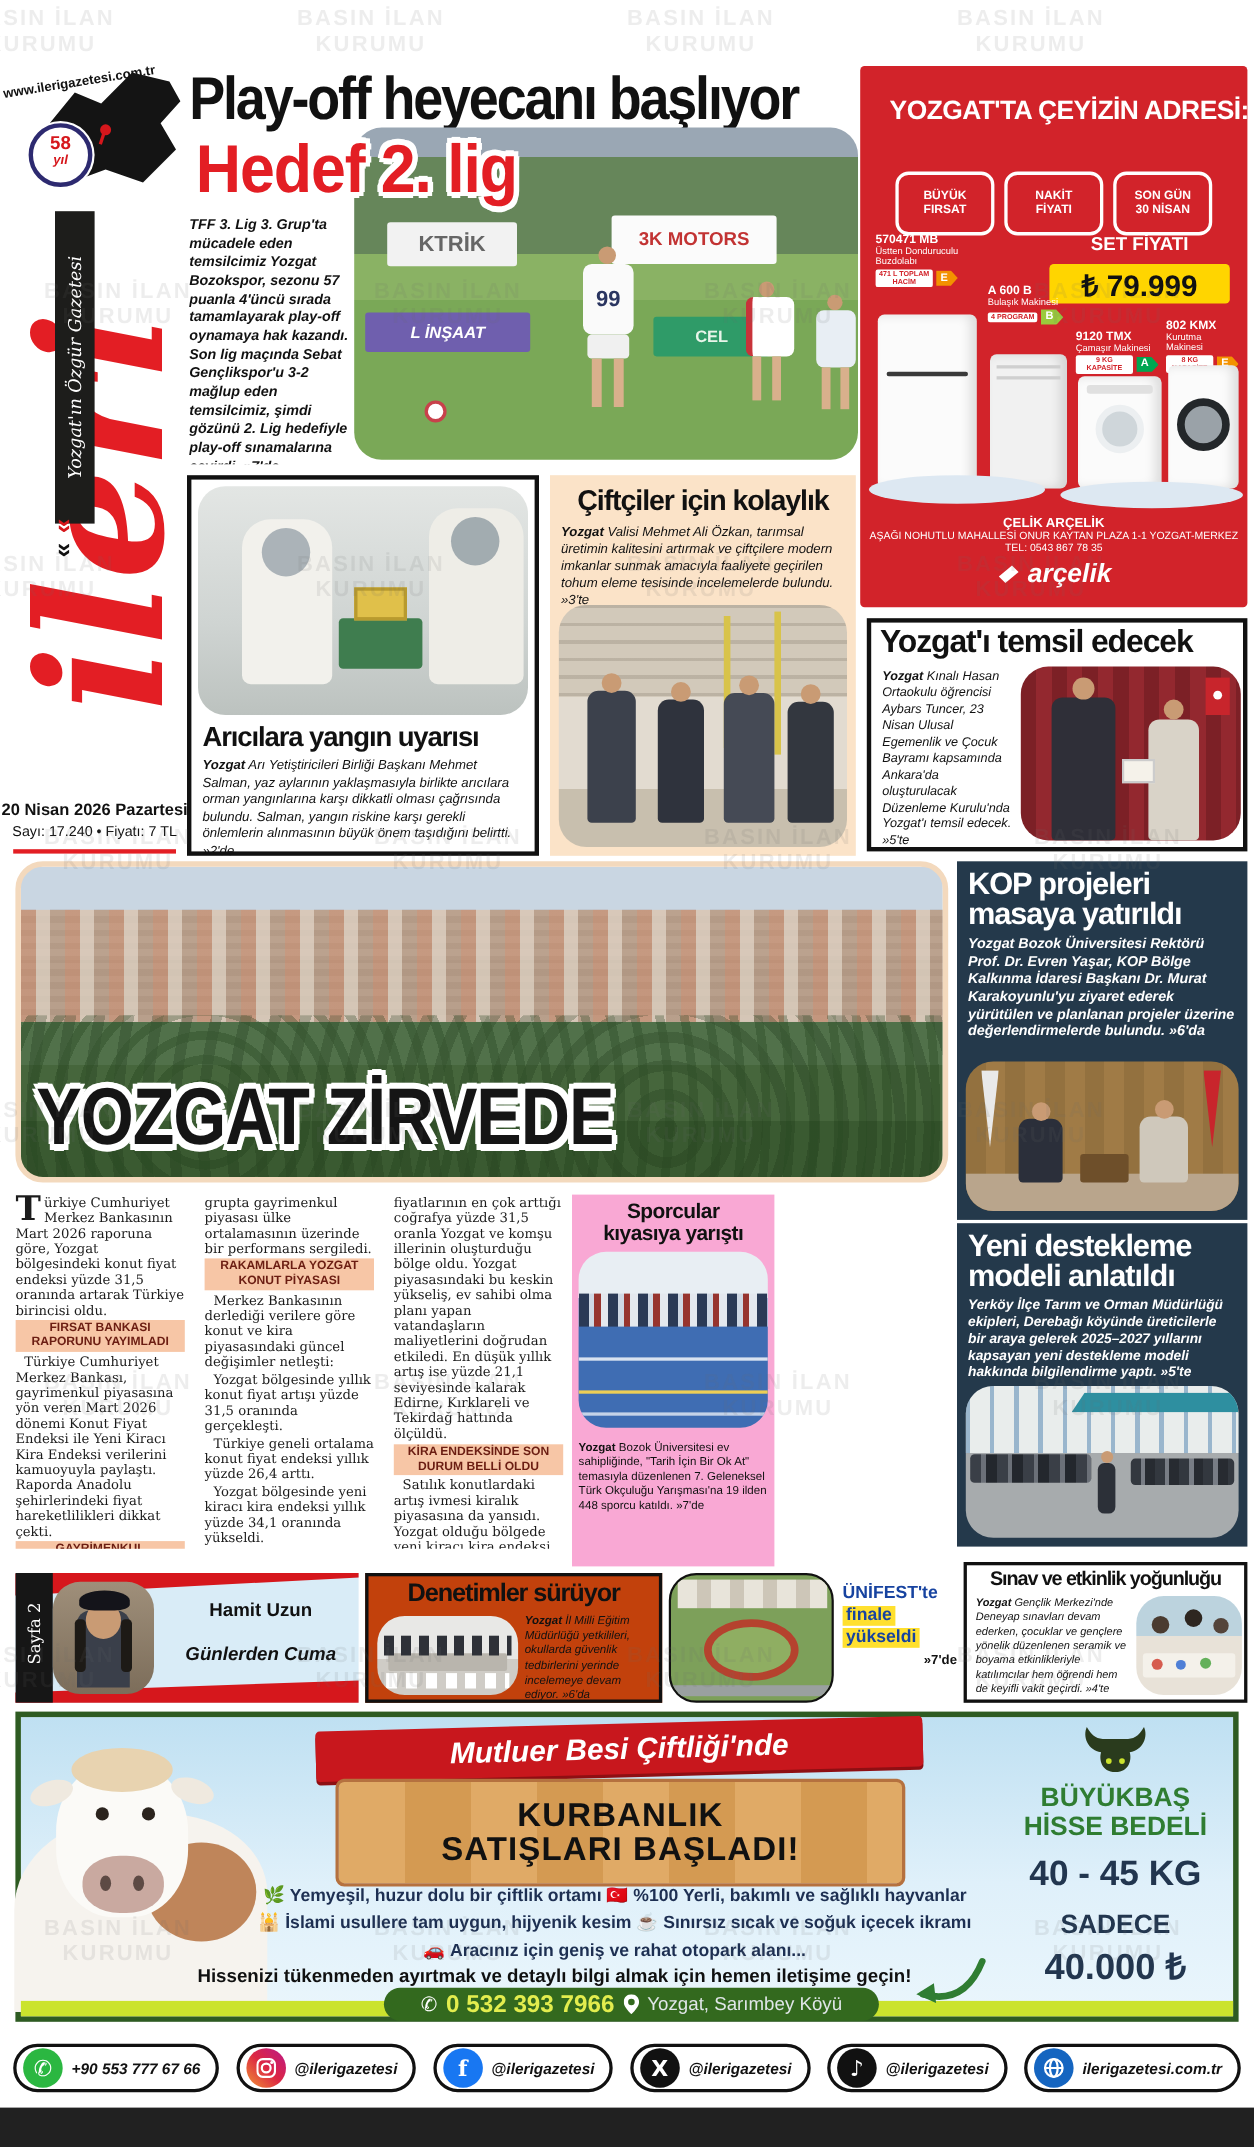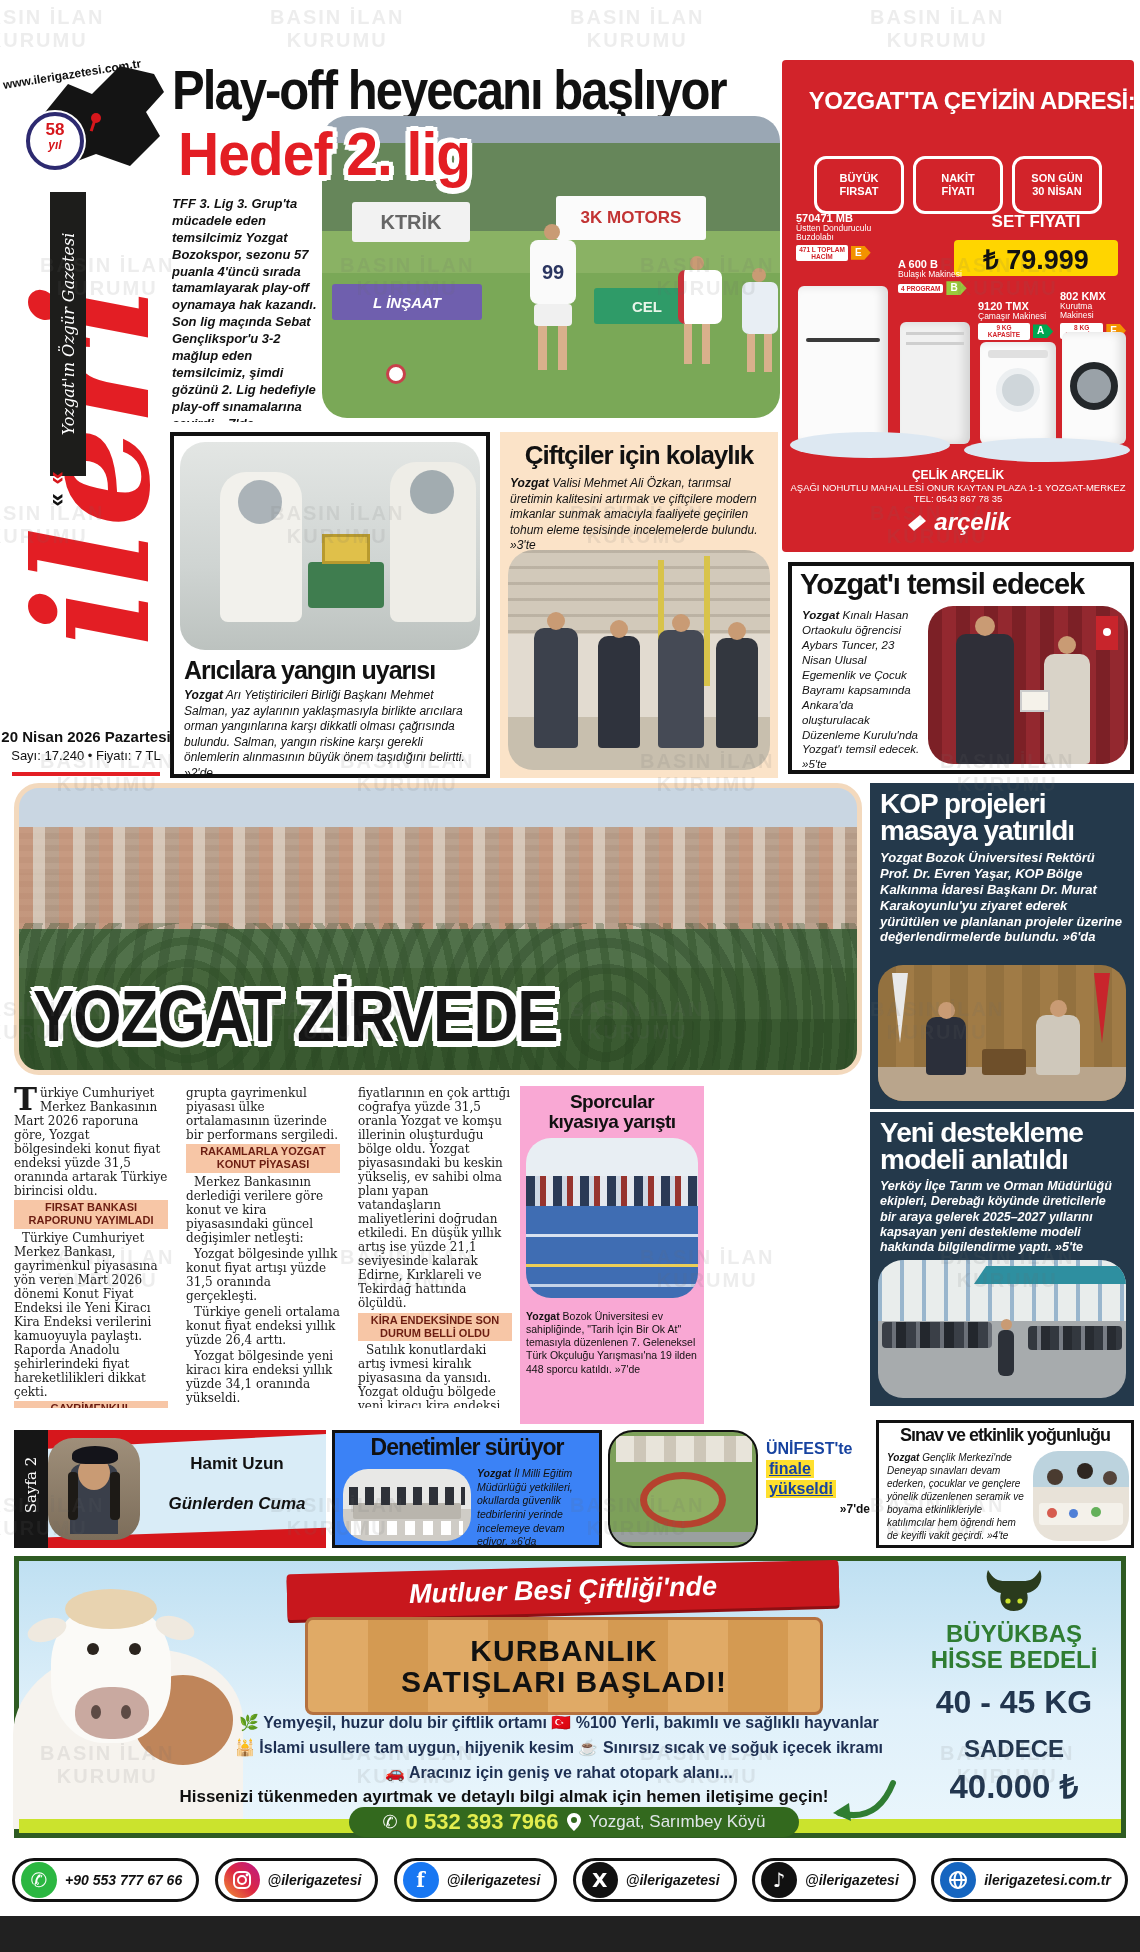--- a/index.html
+++ b/index.html
@@ -90,24 +90,24 @@
   #sporcular-hl{font:bold 19px/1.05 "Liberation Sans",sans-serif;text-align:center;letter-spacing:-.5px;}
   #sporcular-cap{font:10.5px/1.25 "Liberation Sans",sans-serif;margin-top:6px;}
   
   #columnist-box{left:14px;top:1430px;width:312px;height:118px;background:#d9ecf7;overflow:hidden;}
   .red-rib{position:absolute;left:-10px;width:340px;height:20px;background:#d6171c;}
   #col-page{left:0;top:0;width:34px;height:118px;background:#161616;z-index:3;}
   #col-page span{position:absolute;left:-38px;top:46px;width:110px;transform:rotate(-90deg);
       font:15px "DejaVu Serif",serif;color:#fff;text-align:center;}
   #col-name{left:142px;top:24px;width:162px;text-align:center;font:bold 17px "Liberation Sans",sans-serif;z-index:3;}
   #col-title{left:142px;top:64px;width:162px;text-align:center;font:bold italic 17px "Liberation Sans",sans-serif;z-index:3;}
-  #denetimler-box{left:332px;top:1430px;width:270px;height:118px;border:3px solid #111;background:#3b82f6;box-sizing:border-box;}
+  #denetimler-box{left:332px;top:1430px;width:270px;height:118px;border:3px solid #111;background:#c2410c;box-sizing:border-box;}
   #unifest-box{left:608px;top:1430px;width:262px;height:118px;}
   .uni-line{font:bold 16px "Liberation Sans",sans-serif;color:#1743a0;}
-  .uni-hi{background:#ffe02e;padding:0 3px;display:inline-block;margin-top:2px;text-decoration:underline;}
+  .uni-hi{background:#ffe02e;padding:0 3px;display:inline-block;margin-top:2px;}
   #sinav-box{left:876px;top:1420px;width:258px;height:128px;border:3px solid #111;background:#fff;box-sizing:border-box;}
   
   #farm-ad{left:14px;top:1556px;width:1112px;height:282px;border:5px solid #2e5b22;box-sizing:border-box;
       background:linear-gradient(180deg,#bfe0f2,#dff0fa 55%,#eaf6fc);}
   #farm-ribbon{left:268px;top:6px;width:552px;height:46px;background:#c8171d;transform:rotate(-1.5deg);
       display:flex;align-items:center;justify-content:center;color:#fff;
       font:bold italic 27px "Liberation Sans",sans-serif;border-radius:4px;box-shadow:0 3px 0 #8e0f13;}
   #farm-board{left:286px;top:56px;width:512px;height:92px;border:3px solid #b5713f;border-radius:8px;
       background:repeating-linear-gradient(90deg,#e0aa66 0 60px,#d49a52 60px 120px);
       display:flex;flex-direction:column;align-items:center;justify-content:center;}

